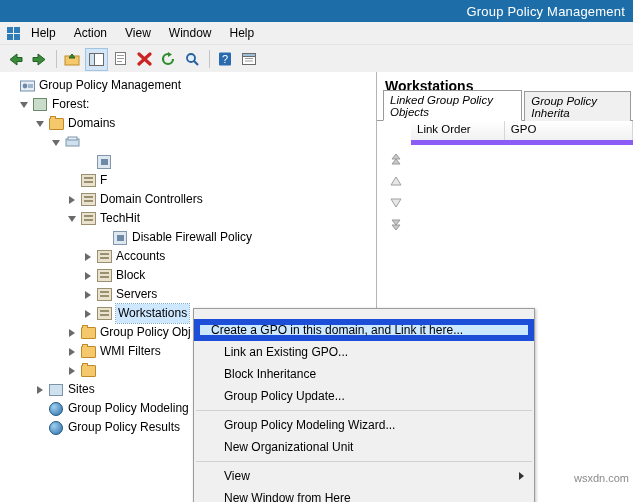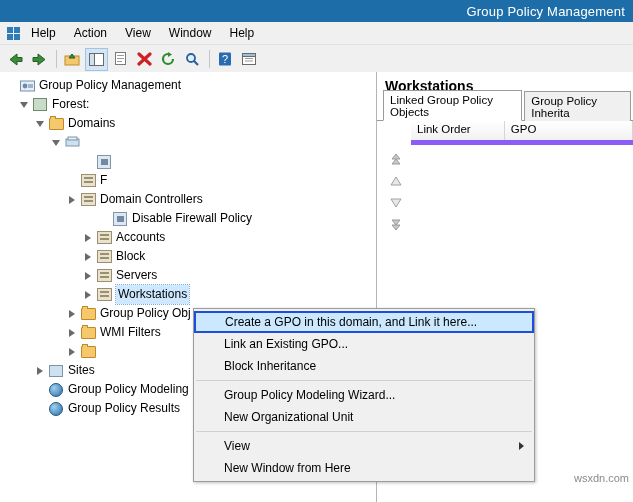--- a/index.html
+++ b/index.html
@@ -174,20 +174,21 @@
     align-items: flex-end;
   }
   .tab {
     padding: 3px 6px 2px 6px;
     border: 1px solid #9a9a9a;
     border-bottom: none;
     background: #f0f0f0;
     margin-right: 2px;
     position: relative;
     top: 1px;
+    font-style: italic;
   }
   .tab.active {
     background: #ffffff;
     border-bottom: 1px solid #ffffff;
   }
   .list-header {
     display: flex;
     height: 19px;
     border-bottom: 5px solid #8b5cf6;
     background: #ffffff;
@@ -233,22 +234,23 @@
     height: 22px;
     display: flex;
     align-items: center;
     padding-left: 30px;
     color: #000;
     position: relative;
     box-sizing: border-box;
   }
   .ctxitem.highlight {
     background: #cce8ff;
-    border: 2px solid #1d4ed8;
-    padding-left: 29px;
+    border: 6px solid #1d4ed8;
+    padding-left: 11px;
+    margin-top: 8px;
   }
   .ctxsep {
     height: 1px;
     background: #d0d0d0;
     margin: 3px 2px 3px 2px;
   }
   .submark {
     position: absolute;
     right: 10px;
     width: 0;
@@ -504,20 +506,29 @@
         <div class="node" style="padding-left:61px">
           <span class="twisty">
               <span class="arrow collapsed"></span>
             </span>
           <span class="nicon">
               <span class="ou-icon"></span>
             </span>
           <span class="nlabel">Domain Controllers</span>
         </div>
 
+        <div class="node" style="padding-left:61px">
+          <span class="twisty">
+              <span class="arrow expanded"></span>
+            </span>
+          <span class="nicon">
+              <span class="ou-icon"></span>
+            </span>
+          <span class="nlabel">TechHit</span>
+        </div>
 
         <div class="node" style="padding-left:93px">
           <span class="twisty"></span>
           <span class="nicon">
               <span class="gpo-icon"></span>
             </span>
           <span class="nlabel">Disable Firewall Policy</span>
         </div>
 
         <div class="node" style="padding-left:77px">
@@ -665,20 +676,23 @@
   <div class="ctxmenu">
     <div class="ctxitem highlight">
       <span>Create a GPO in this domain, and Link it here...</span>
     </div>
     <div class="ctxitem">
       <span>Link an Existing GPO...</span>
     </div>
     <div class="ctxitem">
       <span>Block Inheritance</span>
     </div>
+    <div class="ctxitem">
+      <span>Group Policy Update...</span>
+    </div>
     <div class="ctxsep"></div>
     <div class="ctxitem">
       <span>Group Policy Modeling Wizard...</span>
     </div>
     <div class="ctxitem">
       <span>New Organizational Unit</span>
     </div>
     <div class="ctxsep"></div>
     <div class="ctxitem">
       <span>View</span>

